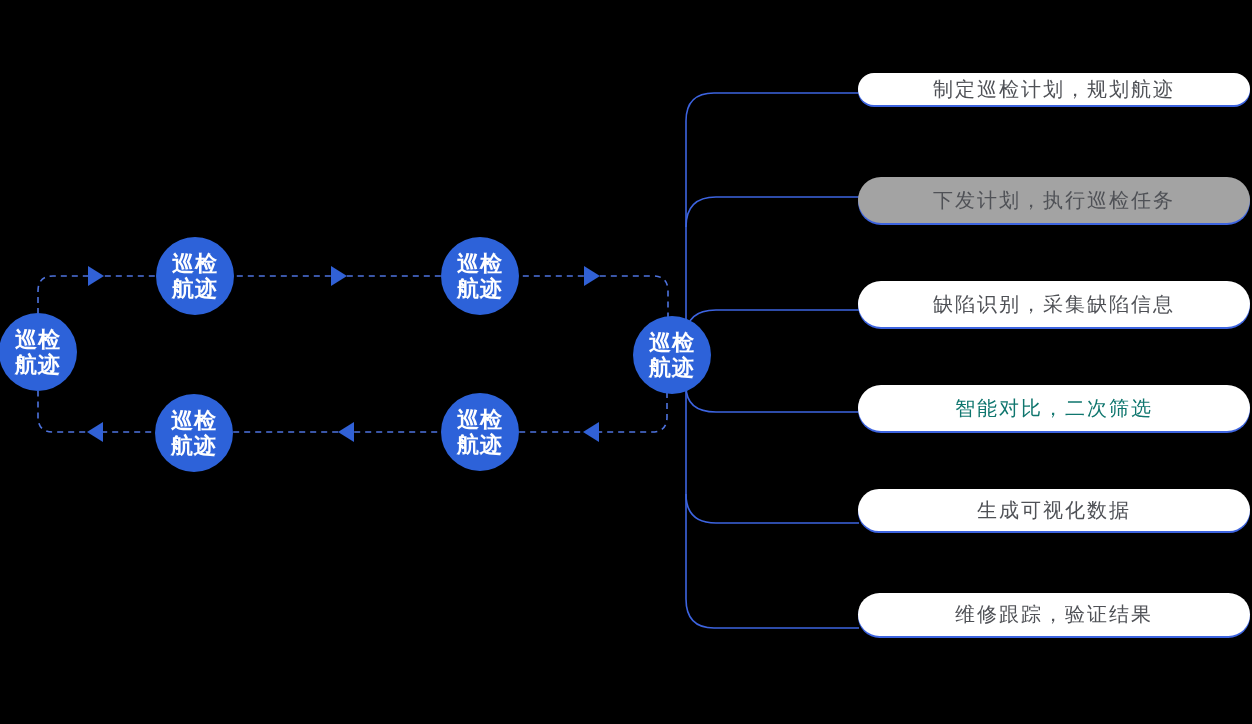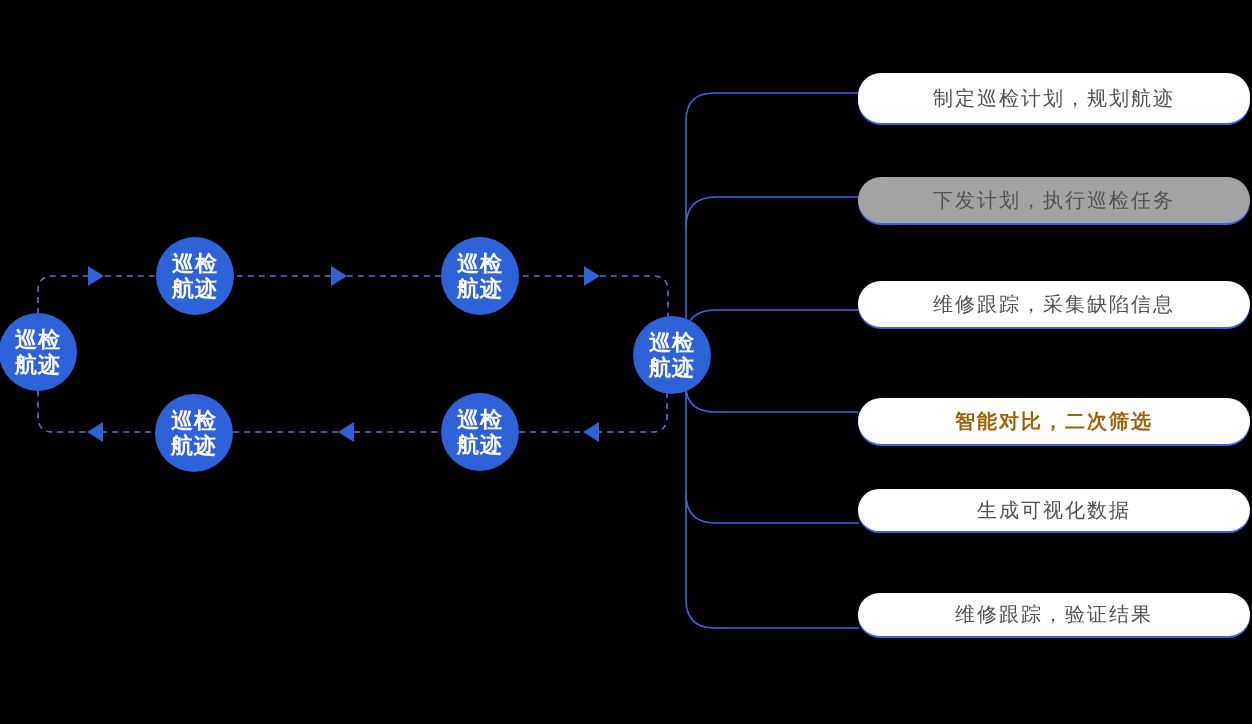--- a/index.html
+++ b/index.html
@@ -81,30 +81,30 @@
       <span>航迹</span>
     </div>
     <div class="node" style="left: 441px; top: 393px; height: 78px; width: 78px; background: rgb(45, 98, 217); color: rgb(255, 255, 255);">
       <span>巡检</span>
       <span>航迹</span>
     </div>
     <div class="node" style="left: 633px; top: 316px; height: 78px; width: 78px; background: rgb(45, 98, 217); color: rgb(255, 255, 255);">
       <span>巡检</span>
       <span>航迹</span>
     </div>
-    <div class="pill" style="left: 858px; top: 73px; width: 392px; height: 50px; border-radius: 23px; background: rgb(255, 255, 255); color: rgb(79, 81, 86); box-shadow: rgb(61, 100, 224) 0px 2px 0px 0px;">
+    <div class="pill" style="left: 858px; top: 73px; width: 392px; height: 32px; border-radius: 23px; background: rgb(255, 255, 255); color: rgb(79, 81, 86); box-shadow: rgb(61, 100, 224) 0px 2px 0px 0px;">
       <span>制定巡检计划，规划航迹</span>
     </div>
     <div class="pill" style="left: 858px; top: 177px; width: 392px; height: 46px; border-radius: 23px; background: #a3a3a3; color: rgb(79, 81, 86); box-shadow: rgb(61, 100, 224) 0px 2px 0px 0px;">
       <span>下发计划，执行巡检任务</span>
     </div>
     <div class="pill" style="left: 858px; top: 281px; width: 392px; height: 46px; border-radius: 23px; background: rgb(255, 255, 255); color: rgb(79, 81, 86); box-shadow: rgb(61, 100, 224) 0px 2px 0px 0px;">
-      <span>维修跟踪，采集缺陷信息</span>
+      <span>缺陷识别，采集缺陷信息</span>
     </div>
-    <div class="pill" style="left: 858px; top: 398px; width: 392px; height: 46px; border-radius: 23px; background: rgb(255, 255, 255); color: #a16207; box-shadow: rgb(61, 100, 224) 0px 2px 0px 0px; font-weight: bold;">
+    <div class="pill" style="left: 858px; top: 385px; width: 392px; height: 46px; border-radius: 23px; background: rgb(255, 255, 255); color: #0f766e; box-shadow: rgb(61, 100, 224) 0px 2px 0px 0px;">
       <span>智能对比，二次筛选</span>
     </div>
     <div class="pill" style="left: 858px; top: 489px; width: 392px; height: 42px; border-radius: 23px; background: rgb(255, 255, 255); color: rgb(79, 81, 86); box-shadow: rgb(61, 100, 224) 0px 2px 0px 0px;">
       <span>生成可视化数据</span>
     </div>
     <div class="pill" style="left: 858px; top: 593px; width: 392px; height: 43px; border-radius: 23px; background: rgb(255, 255, 255); color: rgb(79, 81, 86); box-shadow: rgb(61, 100, 224) 0px 2px 0px 0px;">
       <span>维修跟踪，验证结果</span>
     </div>
   </div>
 

